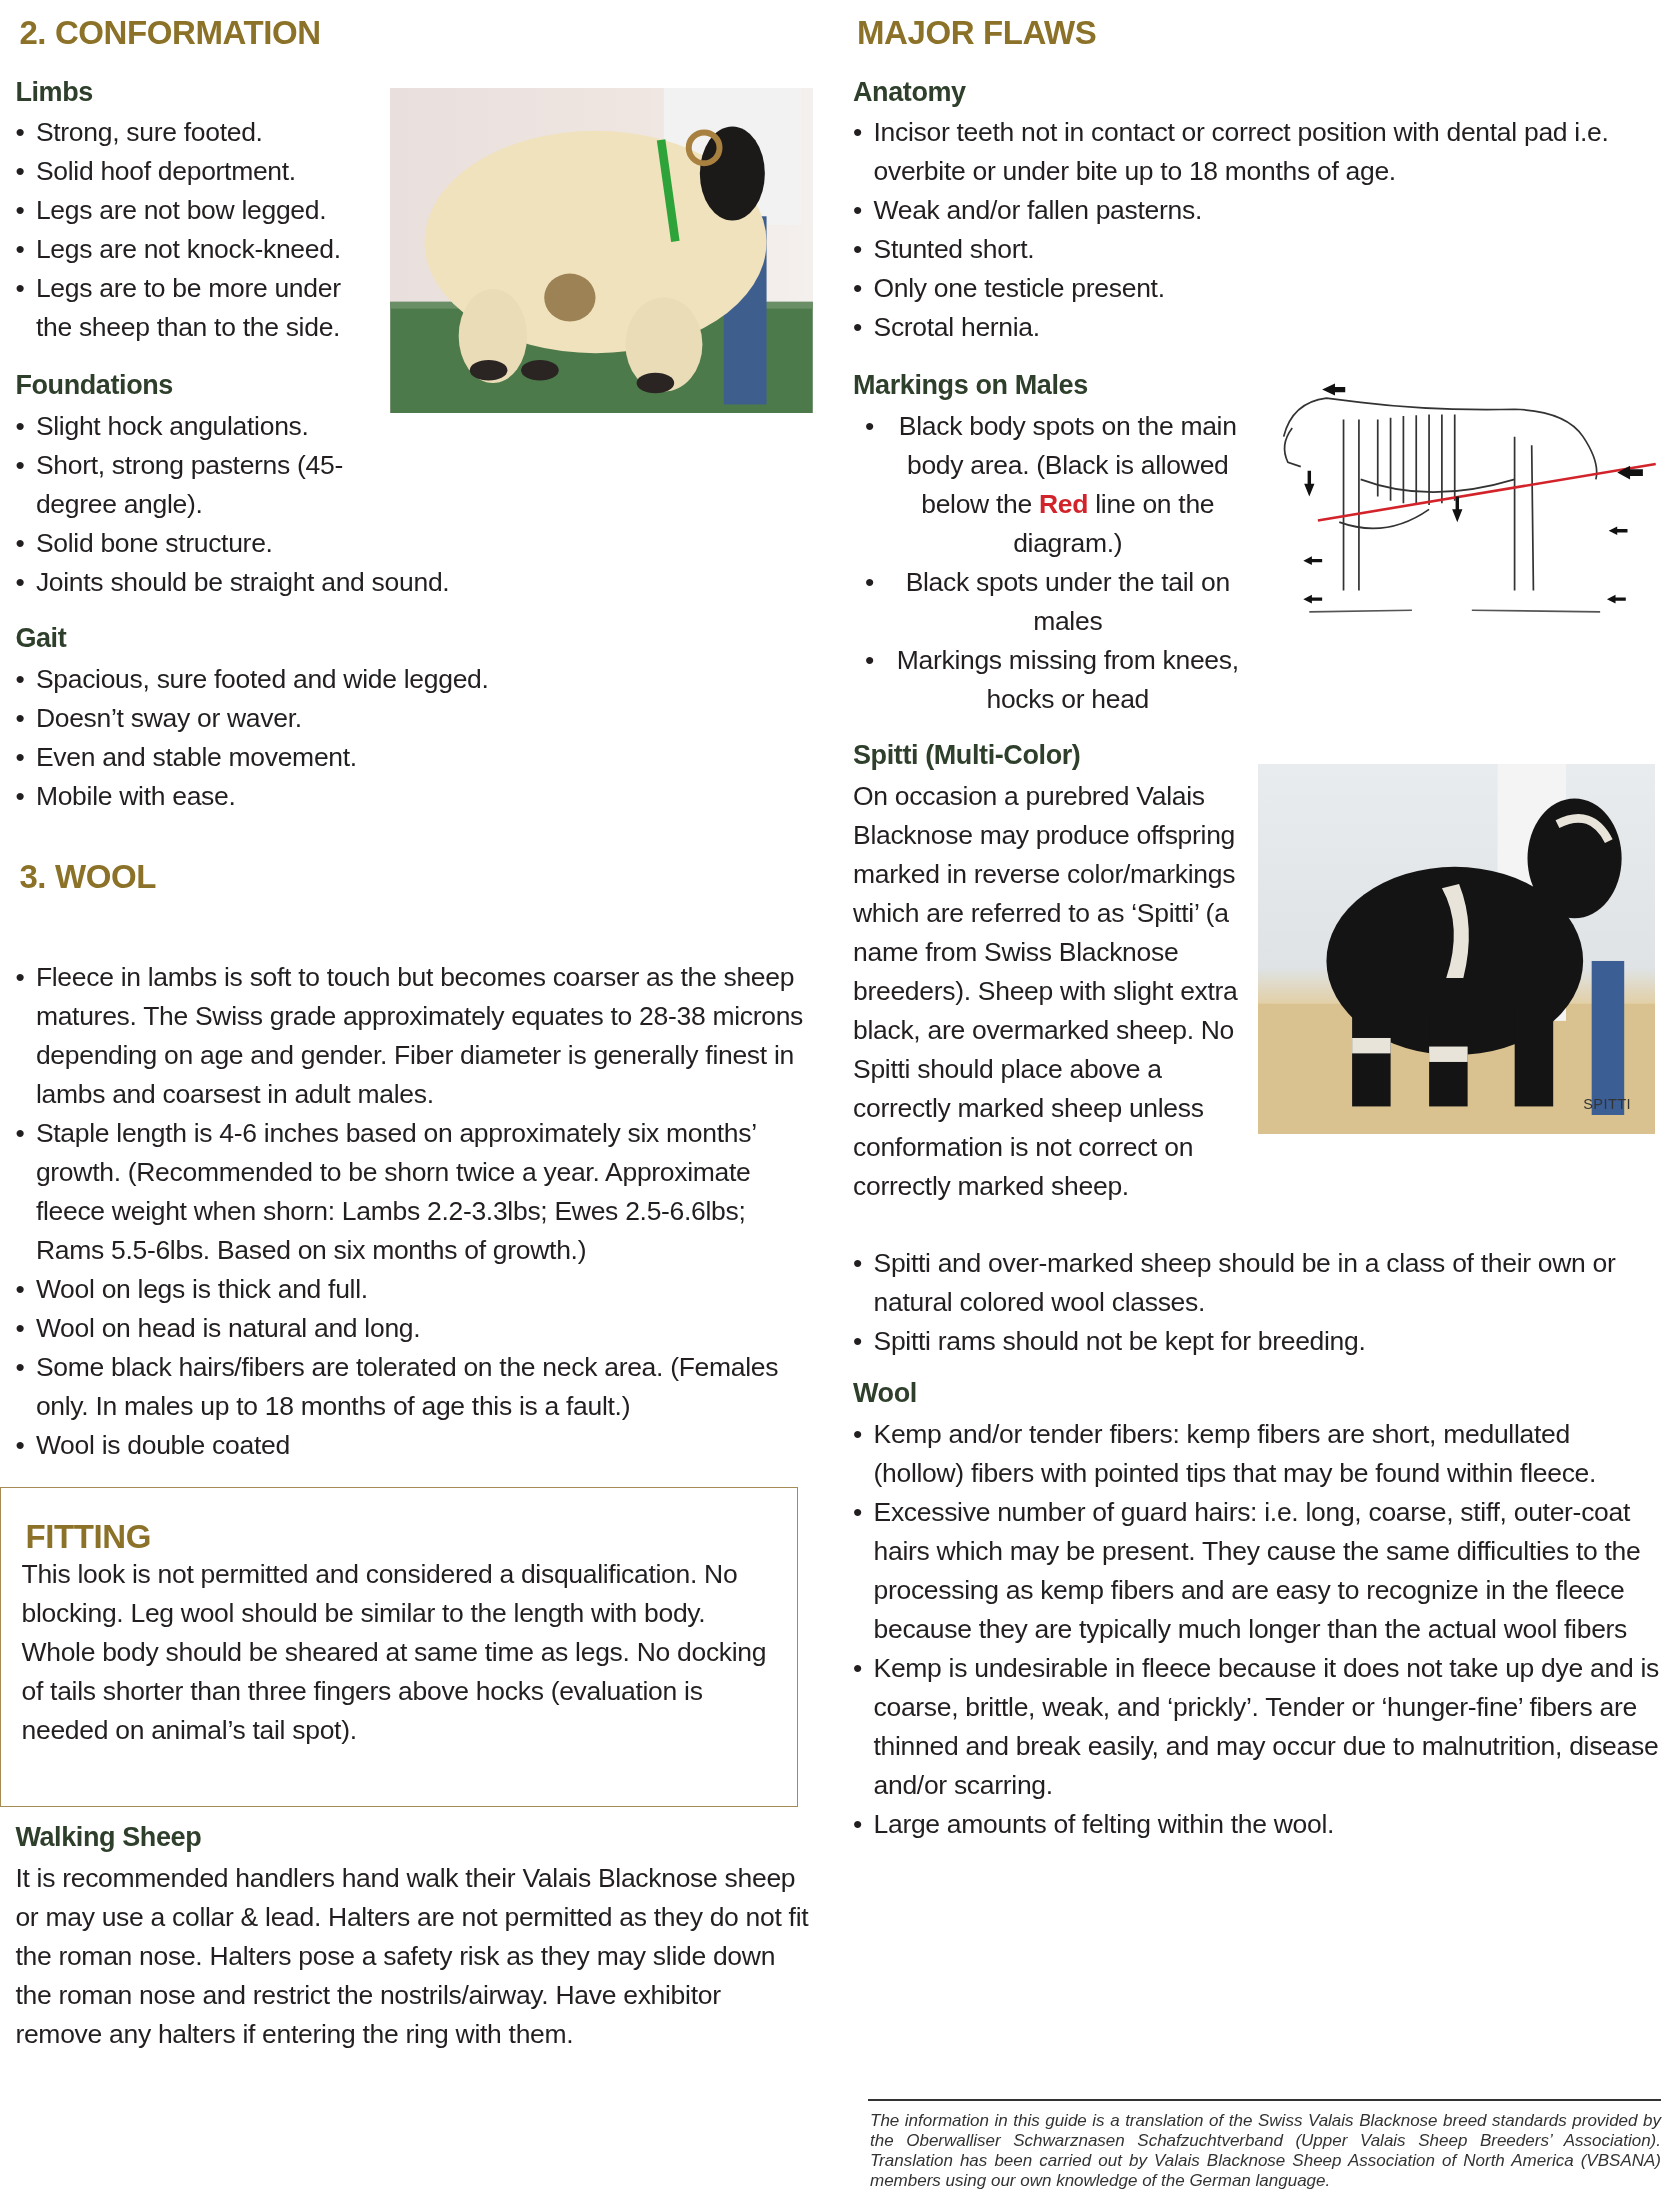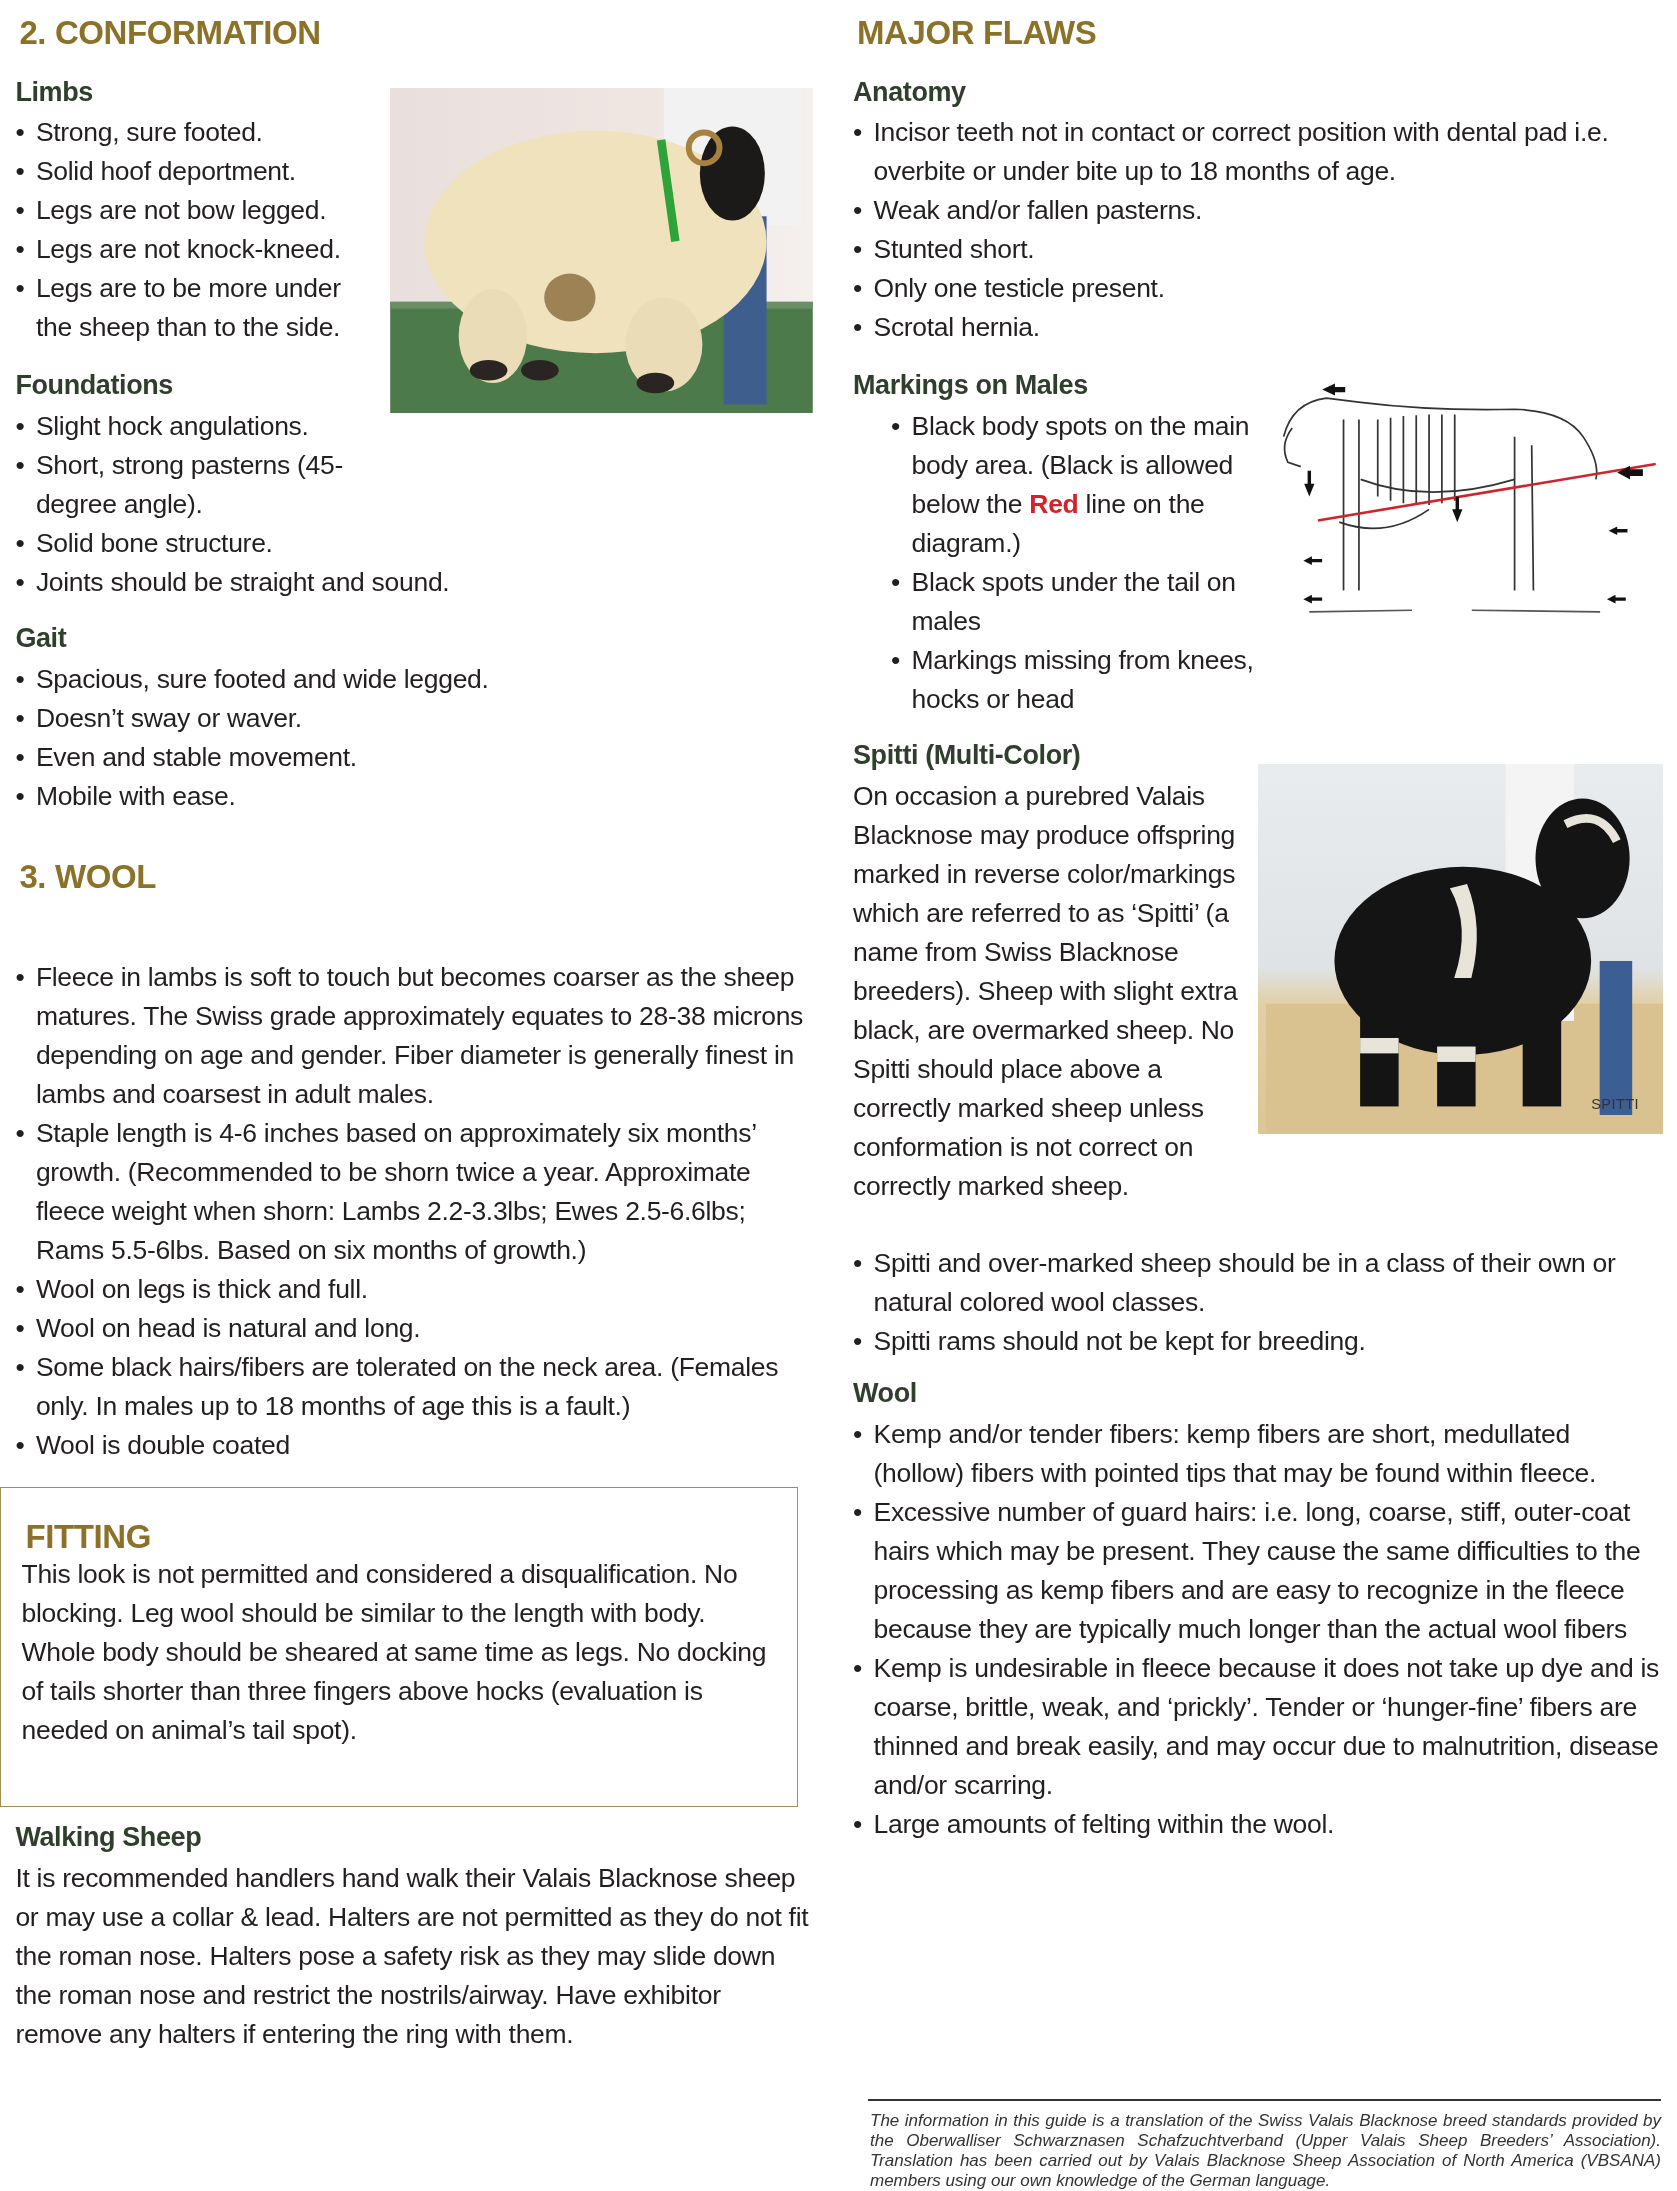--- a/index.html
+++ b/index.html
@@ -96,21 +96,21 @@
   <h2 class="h2" style="left:853px; top:77px;">Anatomy</h2>
   <ul class="b" style="left:853px; top:113px; width:808px;">
     <li>Incisor teeth not in contact or correct position with dental pad i.e. overbite or under bite up to 18 months of age.</li>
     <li>Weak and/or fallen pasterns.</li>
     <li>Stunted short.</li>
     <li>Only one testicle present.</li>
     <li>Scrotal hernia.</li>
   </ul>
 
   <h2 class="h2" style="left:853px; top:370px;">Markings on Males</h2>
-  <ul class="b" style="left:891px; top:407px; width:385px;">
+  <ul class="b" style="left:865px; top:407px; width:385px;text-align:center;">
     <li><span>Black body spots on the main body area. (Black is allowed below the </span><span class="red">Red</span><span> line on the diagram.)</span></li>
     <li>Black spots under the tail on males</li>
     <li>Markings missing from knees, hocks or head</li>
   </ul>
 
   <div class="photo" style="left:1258px; top:368px; width:402px; height:257px;">
     <svg width="402" height="257" viewBox="0 0 470 300">
       <g fill="none" stroke="#333" stroke-width="2">
         <path d="M30 80 Q40 40 80 35 L120 40 Q200 50 300 48 Q360 50 380 80 Q400 110 395 130"></path>
         <path d="M40 70 Q25 90 35 110 L50 115"></path>
@@ -131,21 +131,21 @@
         <polygon points="75,270 65,265 65,268 53,268 53,272 65,272 65,275" transform="rotate(180 64 270)"></polygon>
         <polygon points="408,270 418,265 418,268 430,268 430,272 418,272 418,275"></polygon>
       </g>
       <path d="M60 285 L180 283 M250 283 L400 285" stroke="#555" stroke-width="2"></path>
     </svg>
   </div>
 
   <h2 class="h2" style="left:853px; top:740px;">Spitti (Multi-Color)</h2>
   <p class="para" style="left:853px; top:777px; width:394px;">On occasion a purebred Valais Blacknose may produce offspring marked in reverse color/markings which are referred to as ‘Spitti’ (a name from Swiss Blacknose breeders). Sheep with slight extra black, are overmarked sheep. No Spitti should place above a correctly marked sheep unless conformation is not correct on correctly marked sheep.</p>
 
-  <div class="photo" style="left:1258px; top:764px; width:397px; height:370px; background:linear-gradient(180deg,#e8ecef 0%,#dfe3e6 55%,#e2cfa5 65%,#dcc596 100%);padding-left:8px;">
+  <div class="photo" style="left:1258px; top:764px; width:397px; height:370px; background:linear-gradient(180deg,#e8ecef 0%,#dfe3e6 55%,#e2cfa5 65%,#dcc596 100%);">
     <svg width="397" height="370" viewBox="0 0 464 432">
       <rect x="0" y="280" width="464" height="152" fill="#d9c290"></rect>
       <rect x="280" y="0" width="80" height="300" fill="#f4f4f4"></rect>
       <rect x="390" y="230" width="38" height="180" fill="#3b5e95"></rect>
       <ellipse cx="230" cy="230" rx="150" ry="110" fill="#141414"></ellipse>
       <ellipse cx="370" cy="110" rx="55" ry="70" fill="#141414"></ellipse>
       <path d="M215 145 Q240 190 220 250 L240 250 Q255 190 235 140 Z" fill="#e8e4da"></path>
       <rect x="110" y="280" width="45" height="120" fill="#141414"></rect>
       <rect x="200" y="290" width="45" height="110" fill="#141414"></rect>
       <rect x="300" y="280" width="45" height="120" fill="#141414"></rect>

